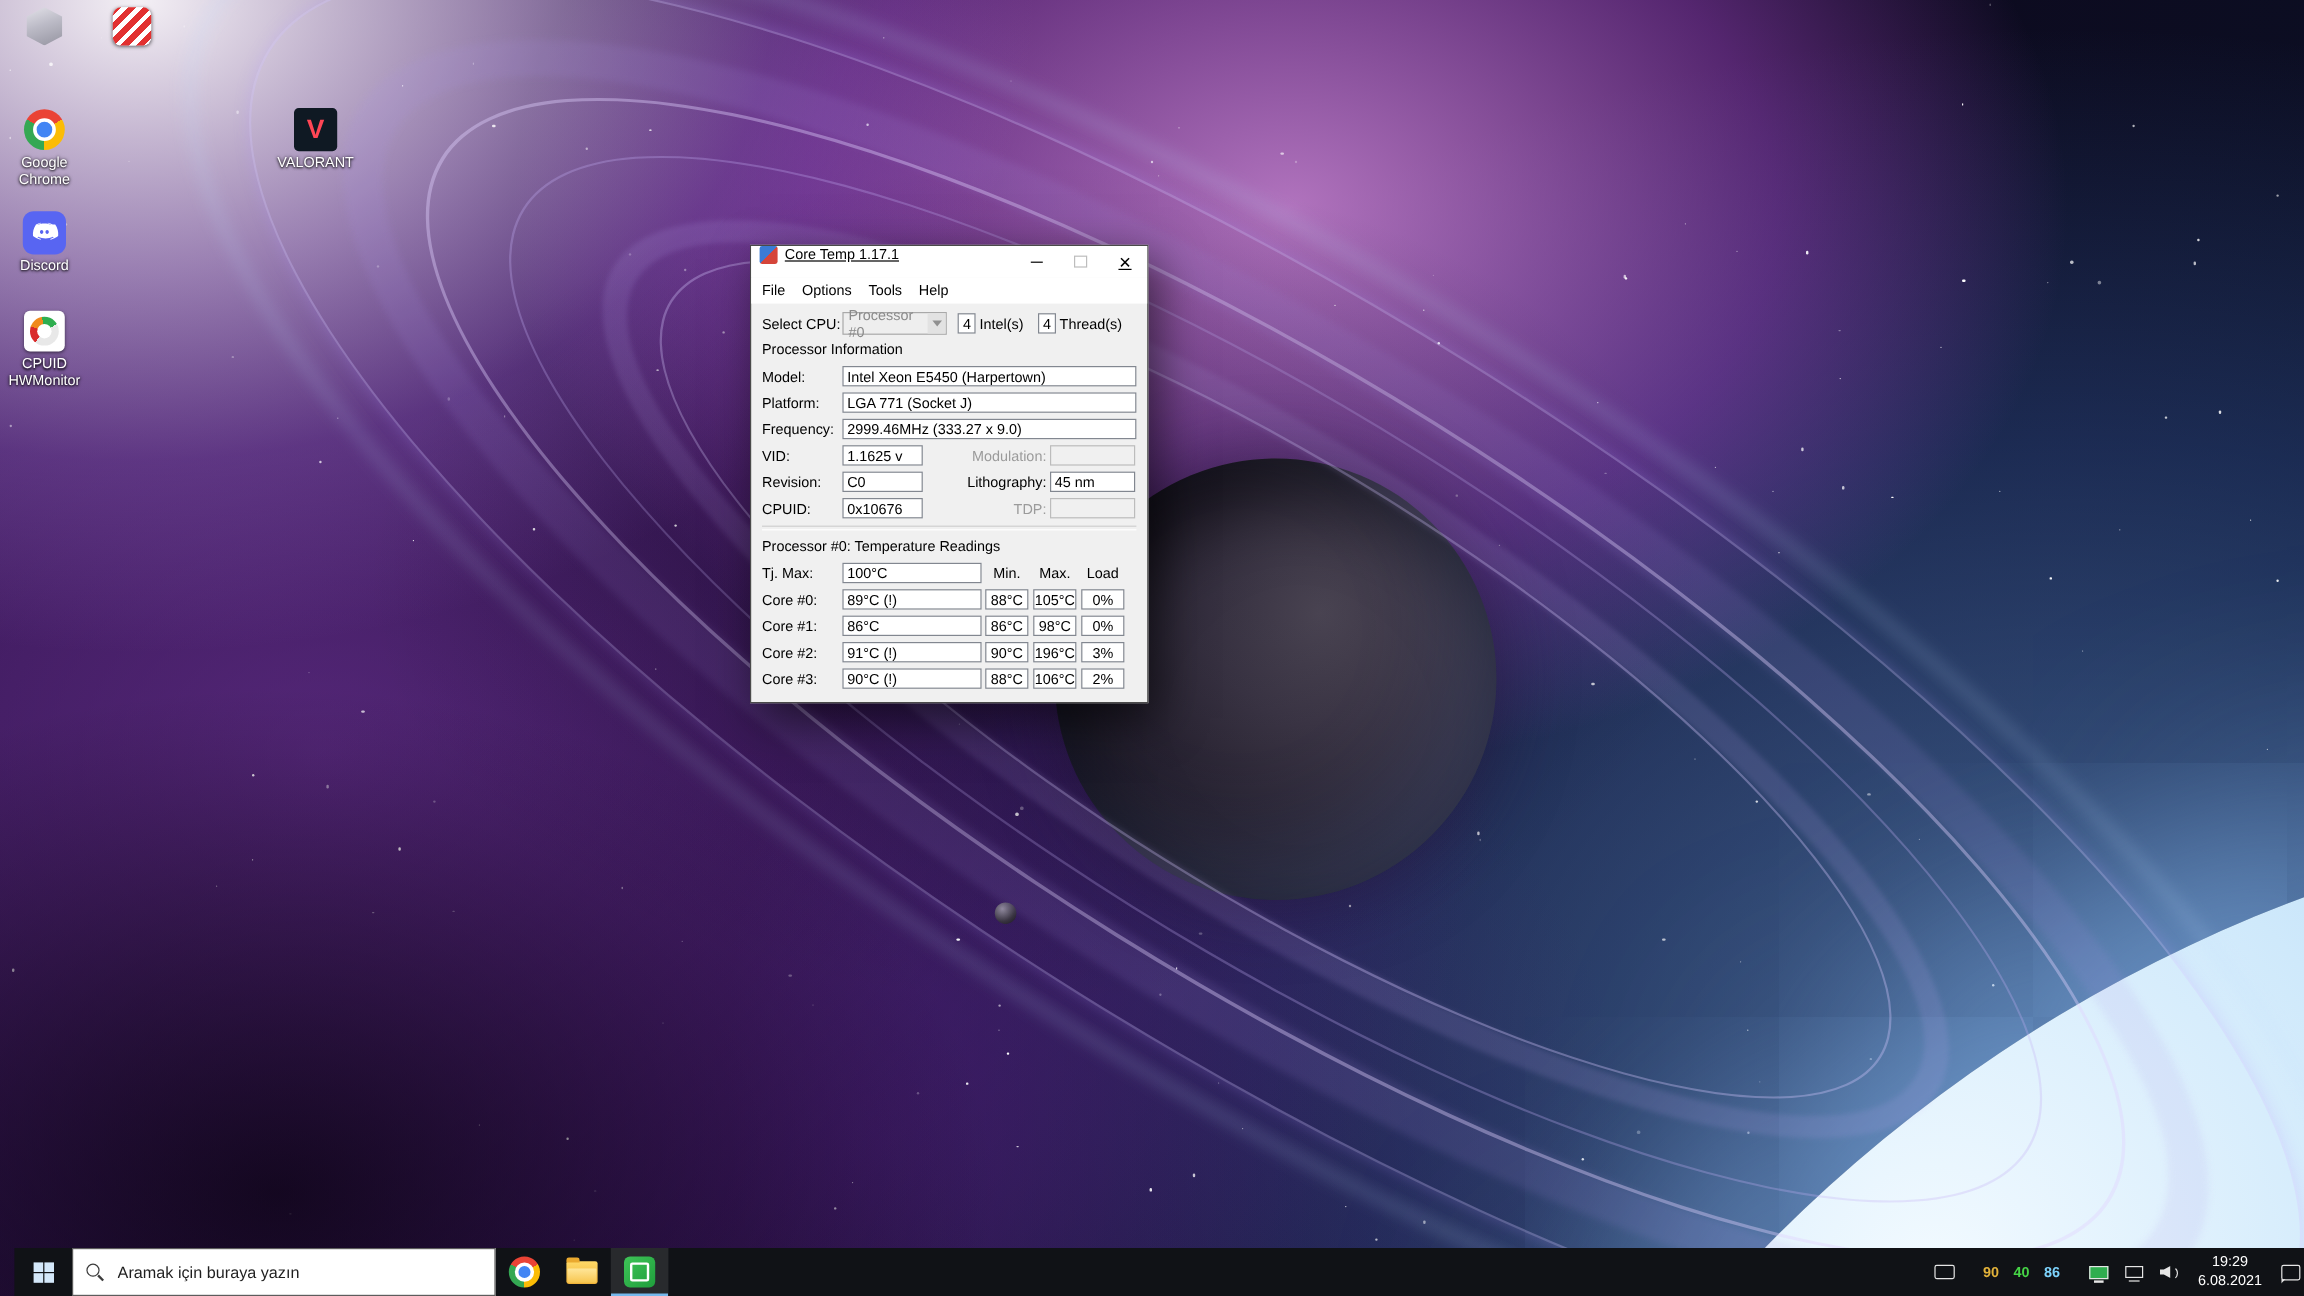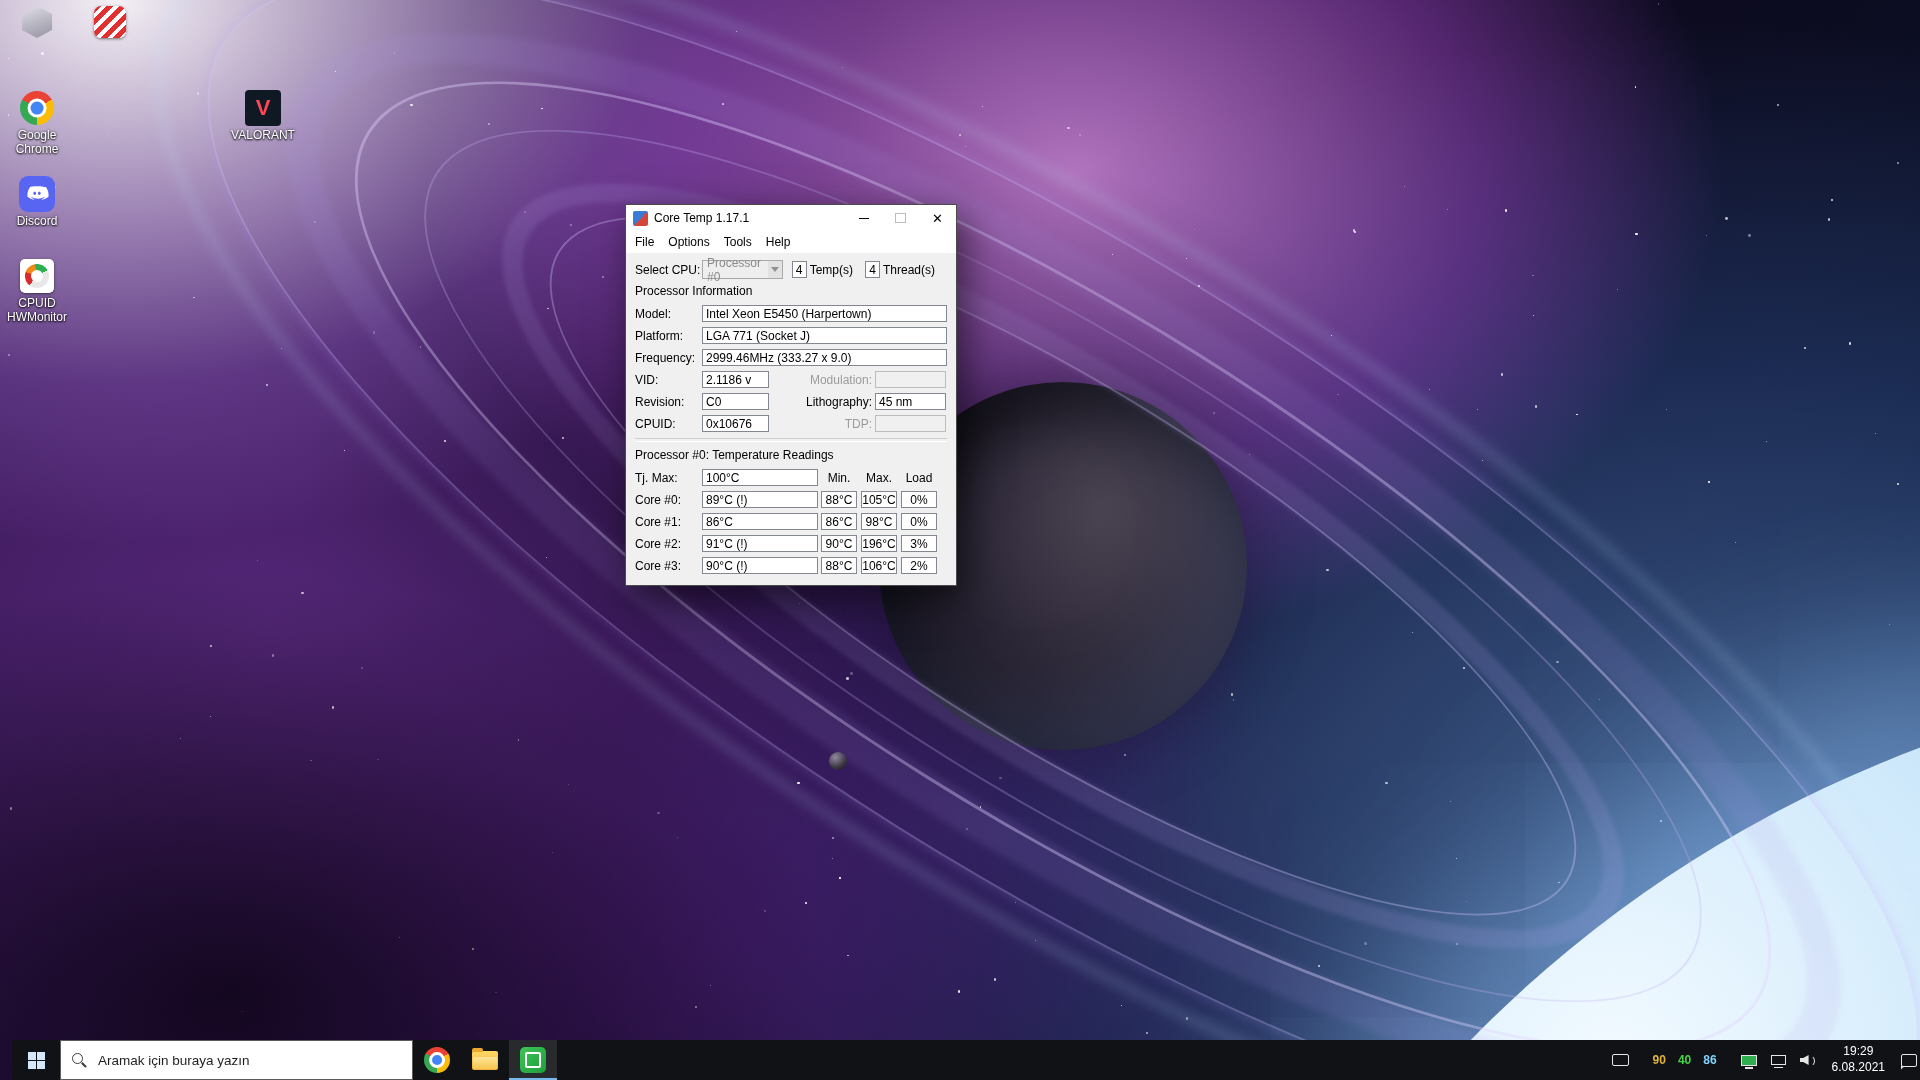--- a/index.html
+++ b/index.html
@@ -49,21 +49,21 @@
   .hwm-box{width:34px;height:34px;border-radius:5px;background:#fff;display:flex;align-items:center;justify-content:center;box-shadow:0 1px 3px rgba(0,0,0,.5);}
   .hwm-gauge{width:24px;height:24px;border-radius:50%;
     background:conic-gradient(from 220deg,#d92b2b 0 70deg,#f08a1d 70deg 130deg,#2fae4f 130deg 200deg,#e8e8e8 200deg 360deg);position:relative;}
   .hwm-gauge::after{content:"";position:absolute;left:50%;top:50%;transform:translate(-50%,-50%);
     width:12px;height:12px;border-radius:50%;background:#fff;}
   .valo-box{width:36px;height:36px;border-radius:4px;background:#0f1923;display:flex;align-items:center;justify-content:center;
     color:#ff4655;font-weight:900;font-size:22px;}
   
   .ct-window{position:absolute;left:625px;top:204px;width:330px;background:#f0f0f0;z-index:20;
     border:1px solid #4a4a4a;box-shadow:8px 12px 36px rgba(0,0,0,.55);font-size:12px;color:#000;}
-  .ct-titlebar{height:26px;background:#fff;display:flex;align-items:center;padding-left:7px;}
+  .ct-titlebar{height:26px;background:#fff;display:flex;padding-left:7px;text-decoration:underline;}
   .ct-appicon{width:15px;height:15px;border-radius:2px;flex:0 0 auto;
     background:linear-gradient(135deg,#3a7bd5 0 50%,#d5453a 50% 100%);margin-right:6px;}
   .ct-title{flex:1;font-size:12px;white-space:nowrap;}
   .ct-btn{width:37px;height:26px;display:flex;align-items:center;justify-content:center;}
   .glyph-min{width:10px;height:1px;background:#000;}
   .glyph-max{width:9px;height:8px;border:1px solid #bdbdbd;}
   .glyph-close{font-size:13px;color:#000;line-height:1;}
   .ct-menubar{height:22px;background:#fff;display:flex;align-items:stretch;padding-left:2px;}
   .ct-menu-item{padding:0 7px;display:flex;align-items:center;font-size:12px;}
   .ct-body{padding:7px 9px 10px;}
@@ -385,42 +385,42 @@
   </div>
   <div class="ct-body">
 
     <div class="ct-row tall">
       <span class="ct-label">Select CPU:</span>
       <div class="combo">
         <span>Processor #0</span>
         <span class="combo-arrow"></span>
       </div>
       <div class="ct-field mini">4</div>
-      <span class="inline-lbl">Temp(s)</span>
+      <span class="inline-lbl">Intel(s)</span>
       <div class="ct-field mini">4</div>
       <span class="inline-lbl">Thread(s)</span>
     </div>
 
     <div class="section-label">Processor Information</div>
 
     <div class="ct-row">
       <span class="ct-label">Model:</span>
       <div class="ct-field wide">Intel Xeon E5450 (Harpertown)</div>
     </div>
     <div class="ct-row">
       <span class="ct-label">Platform:</span>
       <div class="ct-field wide">LGA 771 (Socket J)</div>
     </div>
     <div class="ct-row">
       <span class="ct-label">Frequency:</span>
       <div class="ct-field wide">2999.46MHz (333.27 x 9.0)</div>
     </div>
     <div class="ct-row">
       <span class="ct-label">VID:</span>
-      <div class="ct-field small">2.1186 v</div>
+      <div class="ct-field small">1.1625 v</div>
       <span class="ct-label2 dim">Modulation:</span>
       <div class="ct-field f2 disabled-field"></div>
     </div>
     <div class="ct-row">
       <span class="ct-label">Revision:</span>
       <div class="ct-field small">C0</div>
       <span class="ct-label2">Lithography:</span>
       <div class="ct-field f2">45 nm</div>
     </div>
     <div class="ct-row">

